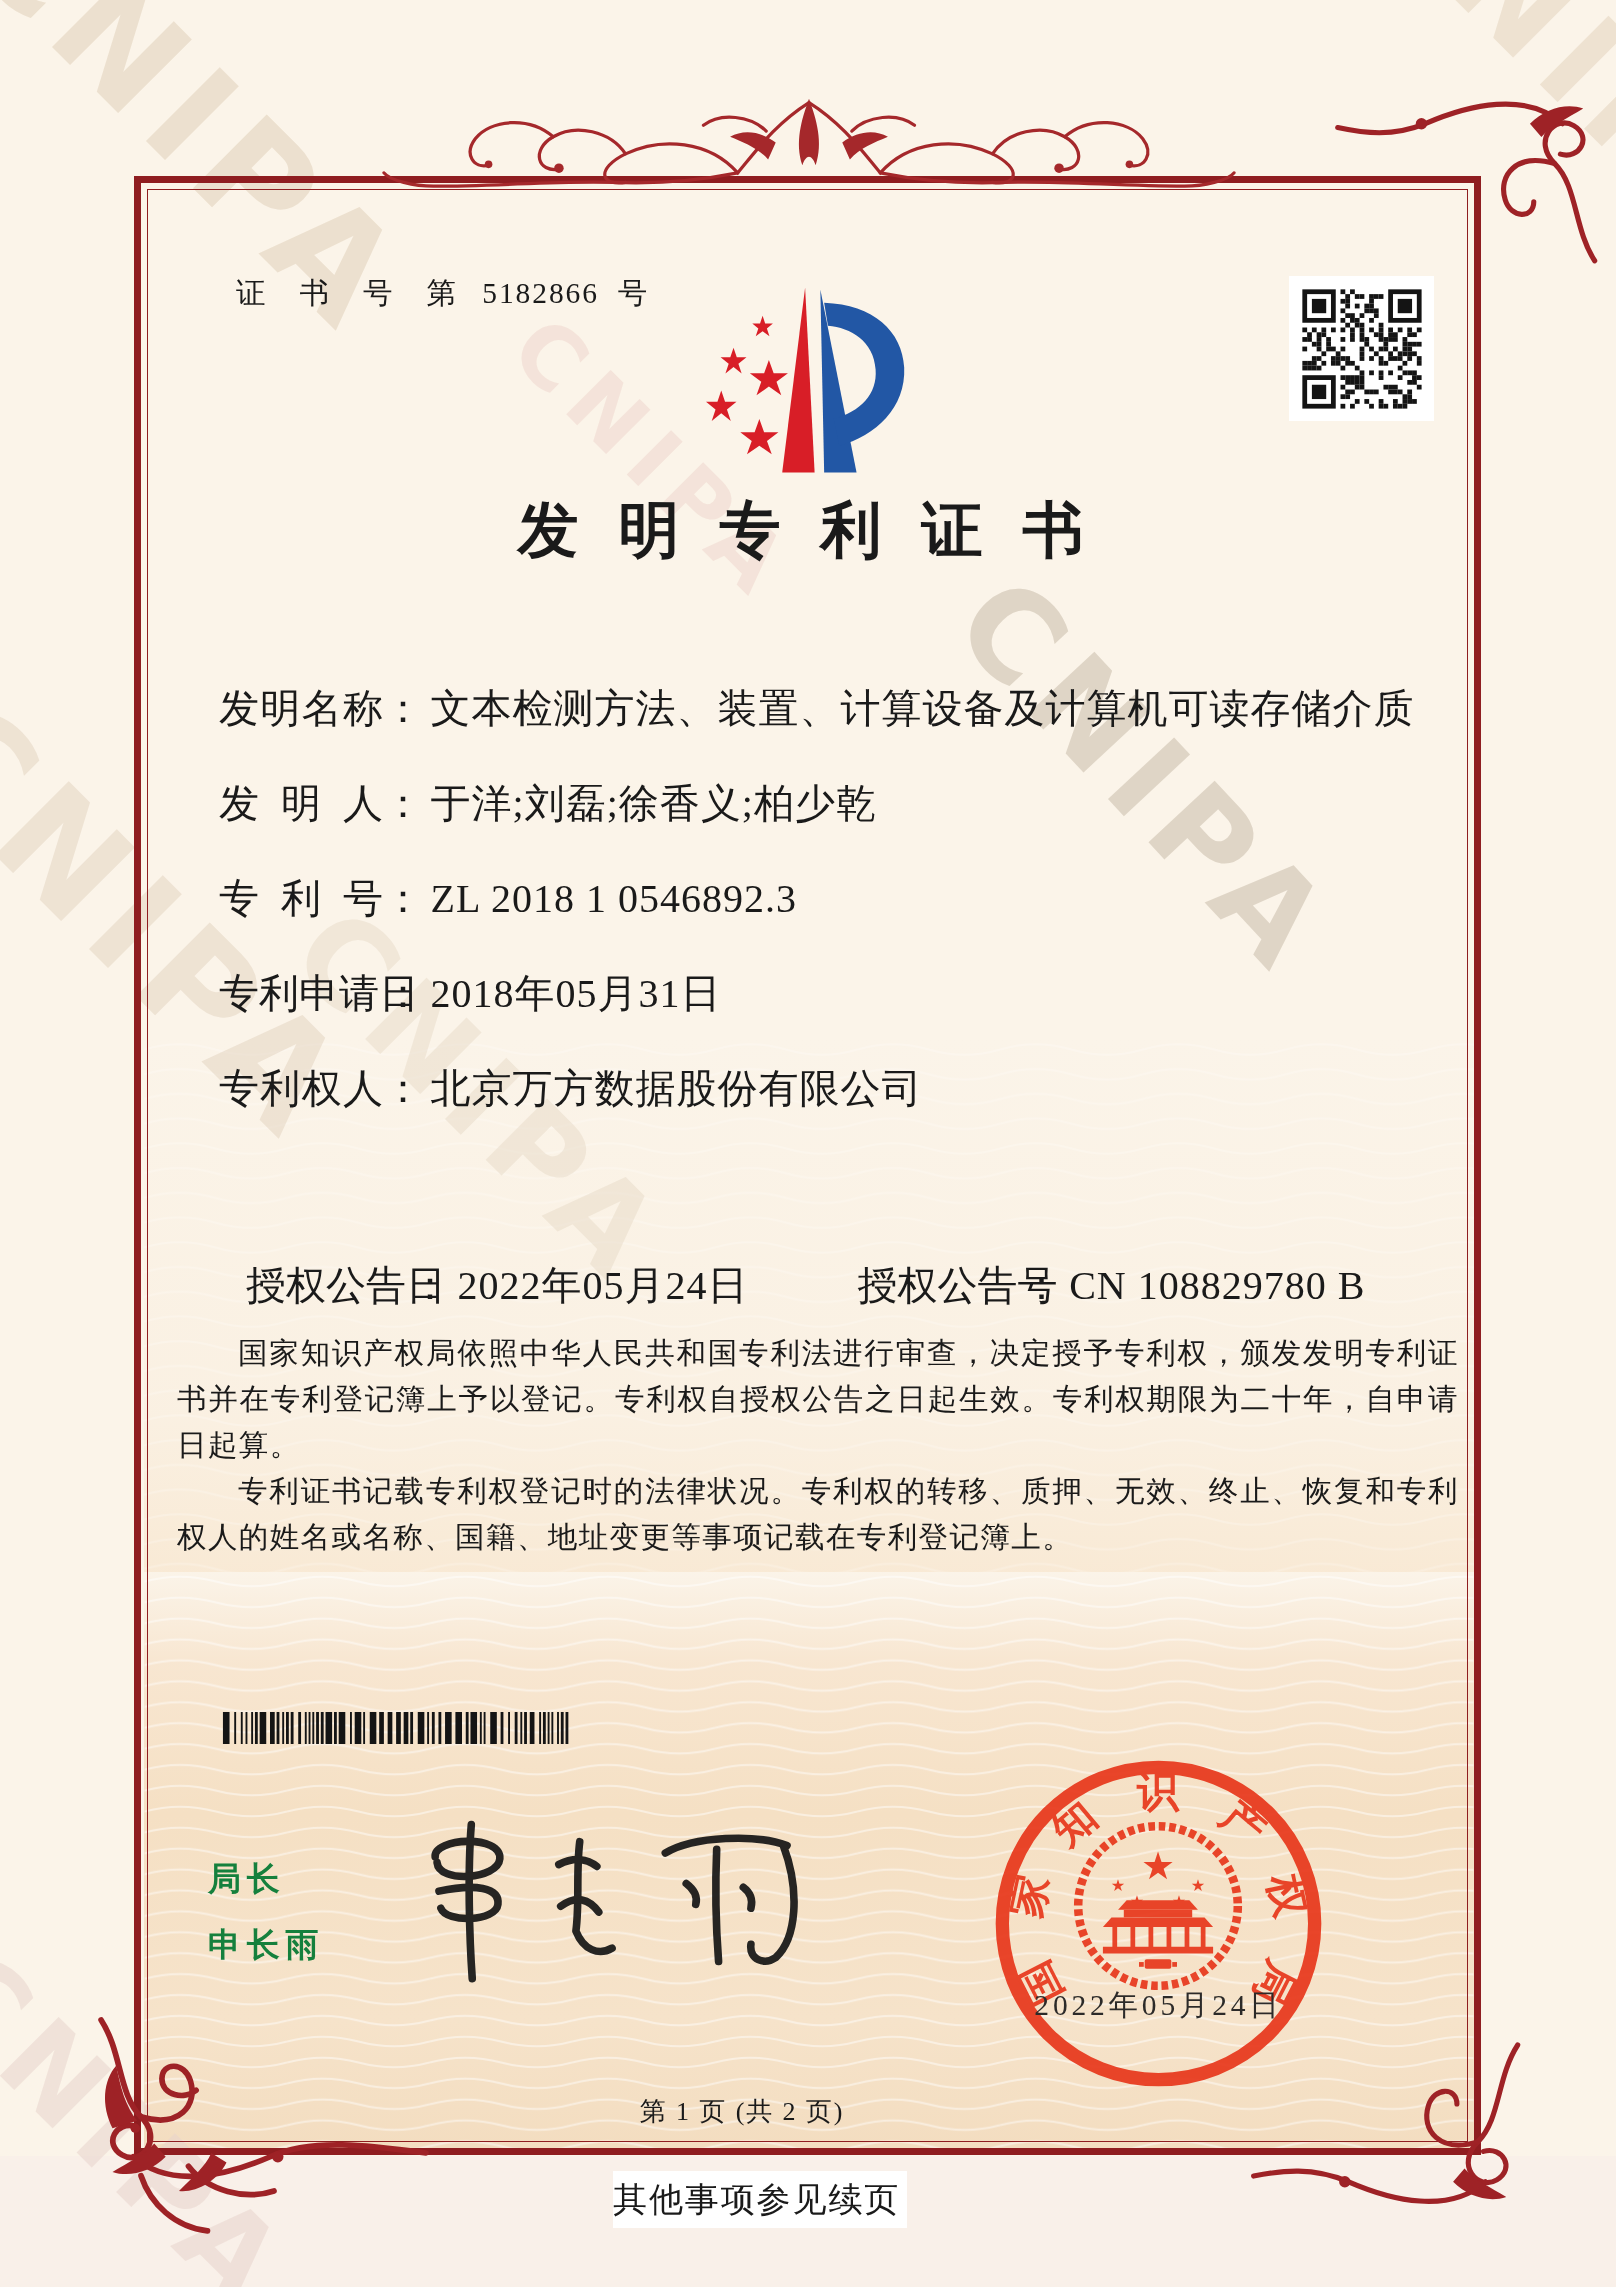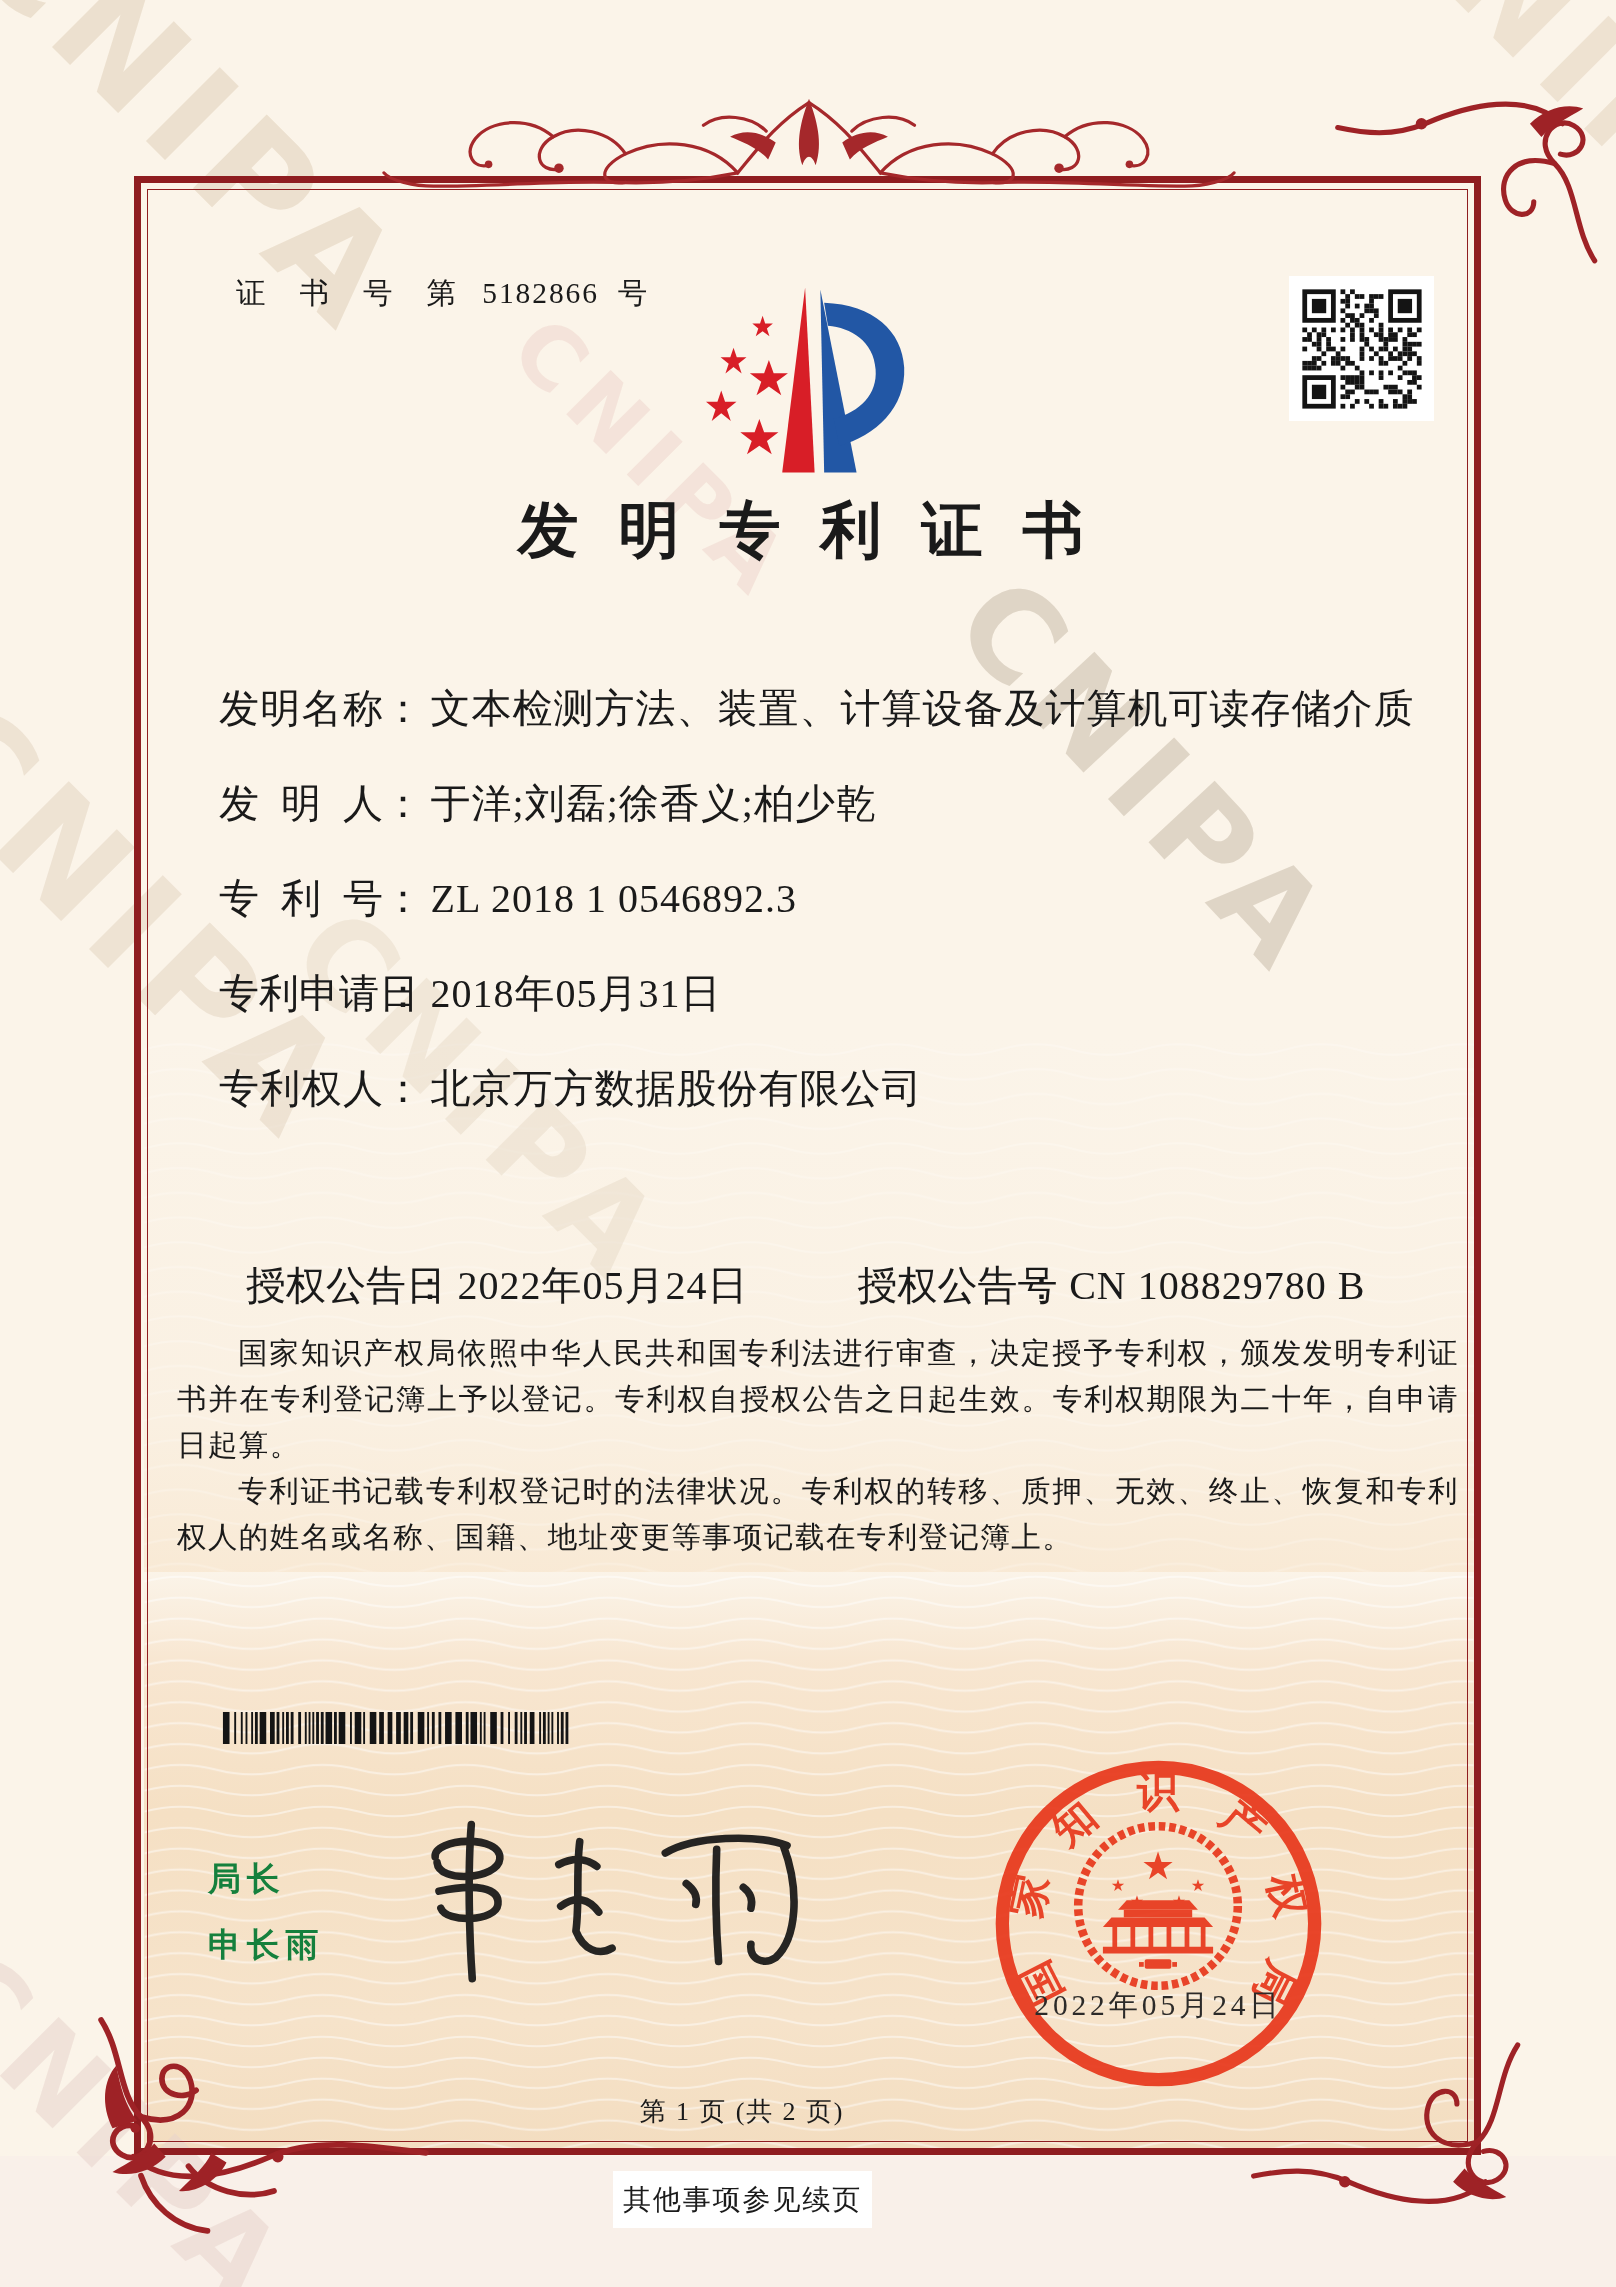--- a/index.html
+++ b/index.html
@@ -44,22 +44,22 @@
   
   .seal{position:absolute;left:989px;top:1754px;width:339px;height:339px;z-index:6;opacity:0.93;}
   .seal-ring{position:absolute;left:0;top:0;}
   .seal-char{position:absolute;width:44px;height:44px;z-index:2;color:#e8391d;font-size:42px;
     font-weight:bold;text-align:center;line-height:44px;font-family:"Liberation Serif",serif;}
   .seal-date{position:absolute;left:-28.5px;top:232px;width:396px;z-index:3;text-align:center;
     font-size:29.5px;letter-spacing:3.8px;color:#1d1d1d;}
   
   .page-info{position:absolute;left:0;top:2094px;width:1484px;z-index:5;text-align:center;
     font-size:26px;letter-spacing:1.9px;}
-  .cont-note{position:absolute;left:613px;top:2171px;width:259px;height:57px;z-index:5;
-    background:#ffffff;text-align:center;line-height:57px;font-size:28px;letter-spacing:1.9px;}
+  .cont-note{position:absolute;left:613px;top:2171px;width:294px;height:57px;z-index:5;
+    background:#ffffff;text-align:left;line-height:57px;font-size:34px;letter-spacing:1.9px;}
   .below-strip{position:absolute;left:0;top:2156px;width:1617px;height:131px;background:#f9f0e9;z-index:0;}
   .orn{z-index:4;}
 </style>
 </head>
 <body>
 
 <div class="page">
 
   <div class="below-strip"></div>
 

